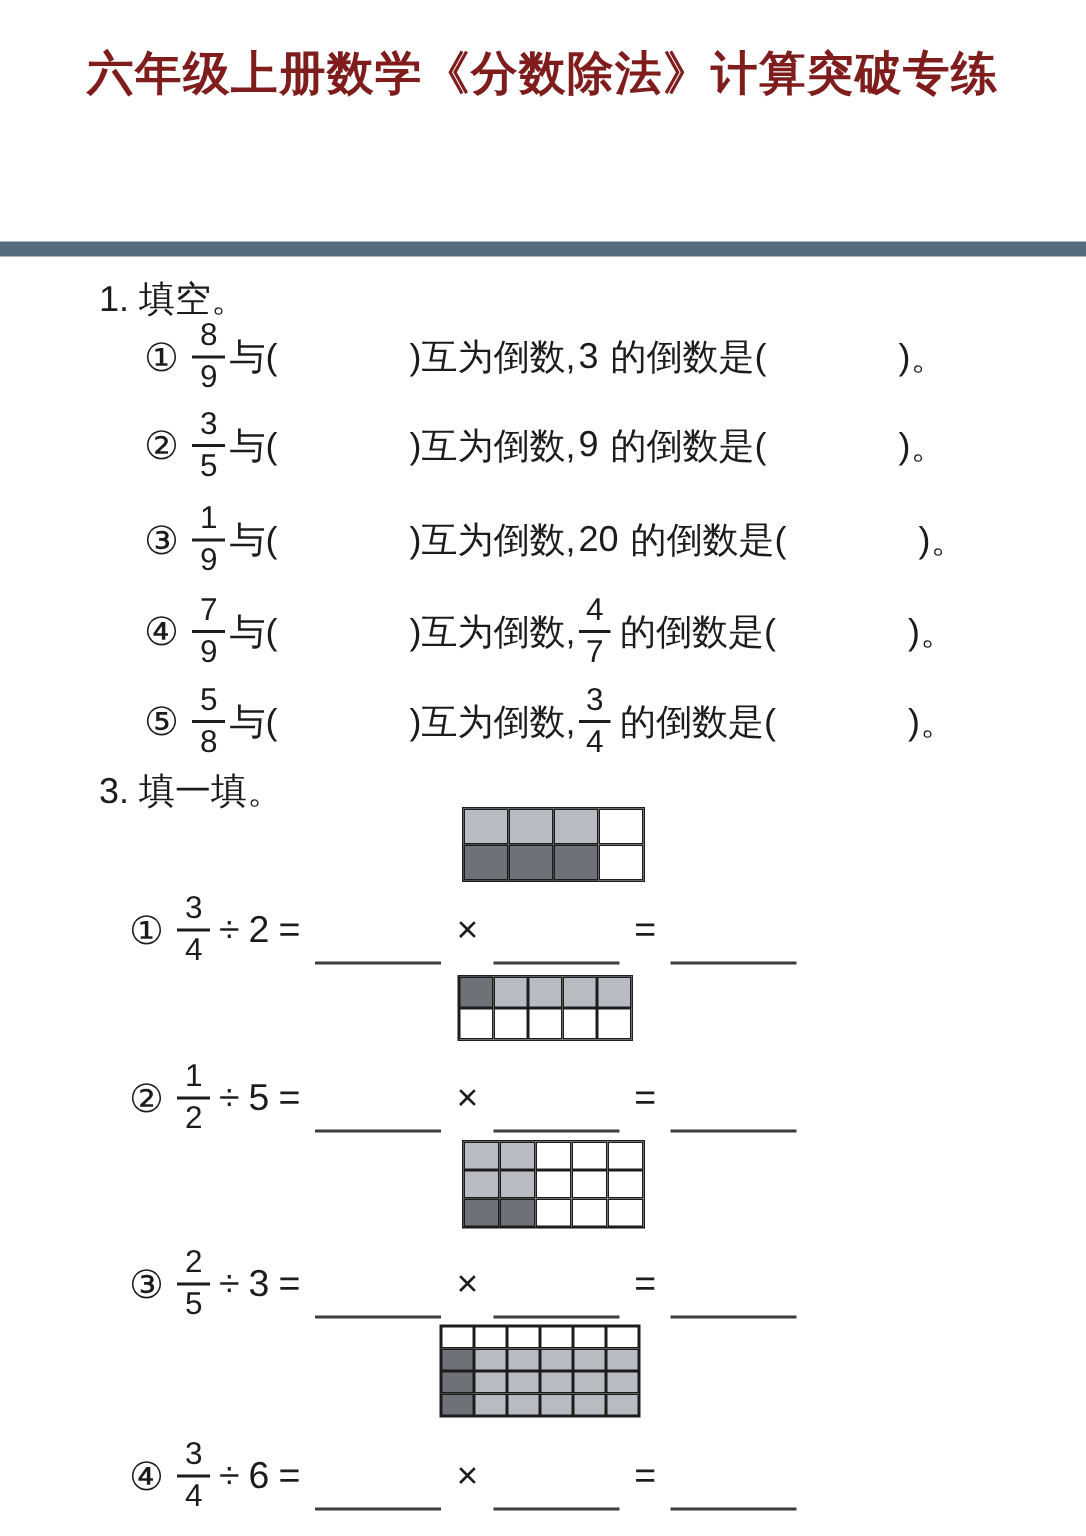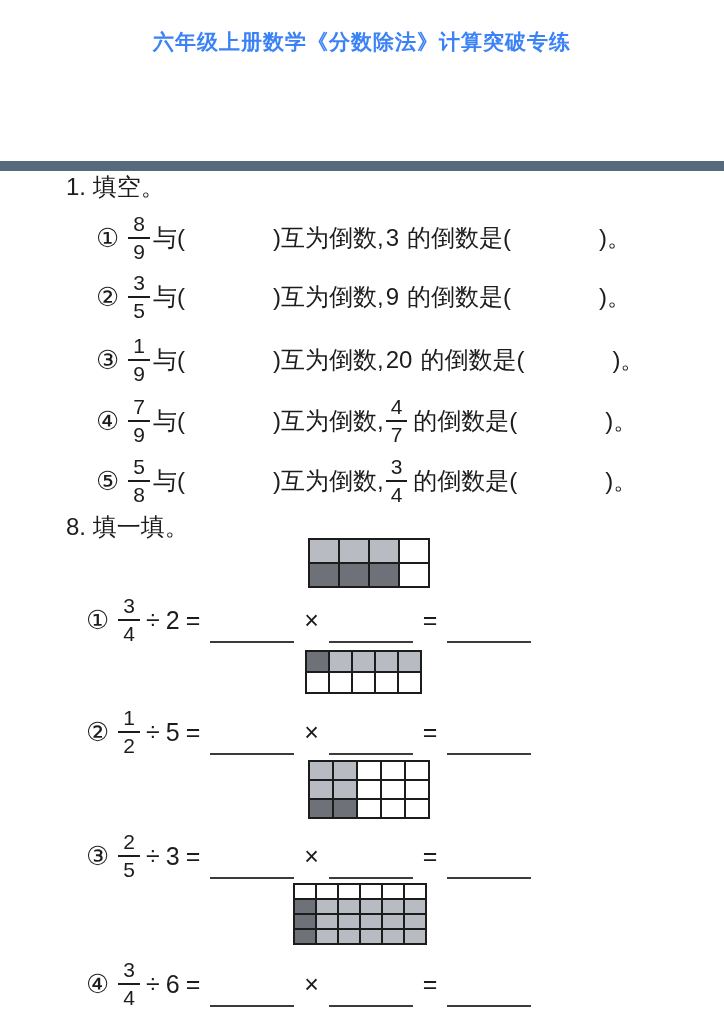--- a/index.html
+++ b/index.html
@@ -7,22 +7,22 @@
   body {
     width:724px; height:1024px;
     font-family:"Liberation Sans","DejaVu Sans",sans-serif;
     color:#1c1c1c;
   }
   .page { position:relative; width:724px; height:1024px; background:#ffffff; overflow:hidden; }
 
   
   .title {
     position:absolute; top:28px; left:0; width:100%;
-    text-align:center; font-size:21px; font-weight:bold;
-    color:#3b82f6; letter-spacing:1px;
+    text-align:center; font-size:31px; font-weight:bold;
+    color:#7f1d1d; letter-spacing:1px;
   }
   .subtitle {
     position:absolute; top:78px; left:0; width:100%;
     text-align:center; font-size:23px; font-weight:bold; color:#241a0e;
   }
   .topic {
     position:absolute; top:114px; left:0; width:100%;
     text-align:center; font-size:25px; font-weight:bold; color:#4a5a6c;
   }
   .divider {
@@ -74,21 +74,21 @@
   .cell { border:1px solid #1c1c1c; }
 </style>
 </head>
 <body>
 
 <div class="page">
 
   <div class="title">六年级上册数学《分数除法》计算突破专练</div>
   <div class="divider"></div>
 
-  <div class="sec-heading" style="top:171px">1. 填空。</div>
+  <div class="sec-heading" style="top:183px">1. 填空。</div>
 
   <div class="item" style="top:209px">
     <span class="circ">①</span>
     <span class="frac">
       <span class="fn">8</span>
       <span class="fd">9</span>
     </span>
     <span>与(</span>
     <span class="gap"></span>
     <span>)互为倒数,</span>
@@ -157,21 +157,21 @@
     <span>)互为倒数,</span>
     <span class="frac operand-frac">
       <span class="fn">3</span>
       <span class="fd">4</span>
     </span>
     <span>的倒数是(</span>
     <span class="gap"></span>
     <span>)。</span>
   </div>
 
-  <div class="sec-heading" style="top:511px">8. 填一填。</div>
+  <div class="sec-heading" style="top:511px">3. 填一填。</div>
 
   <div class="grid" style="left: 308px; top: 538px; grid-template-columns: repeat(4, 30px);">
       <div class="cell" style="width: 30px; height: 24px; background: rgb(184, 188, 194);"></div>
       <div class="cell" style="width: 30px; height: 24px; background: rgb(184, 188, 194);"></div>
       <div class="cell" style="width: 30px; height: 24px; background: rgb(184, 188, 194);"></div>
       <div class="cell" style="width: 30px; height: 24px; background: rgb(255, 255, 255);"></div>
       <div class="cell" style="width: 30px; height: 24px; background: rgb(110, 114, 120);"></div>
       <div class="cell" style="width: 30px; height: 24px; background: rgb(110, 114, 120);"></div>
       <div class="cell" style="width: 30px; height: 24px; background: rgb(110, 114, 120);"></div>
       <div class="cell" style="width: 30px; height: 24px; background: rgb(255, 255, 255);"></div>

